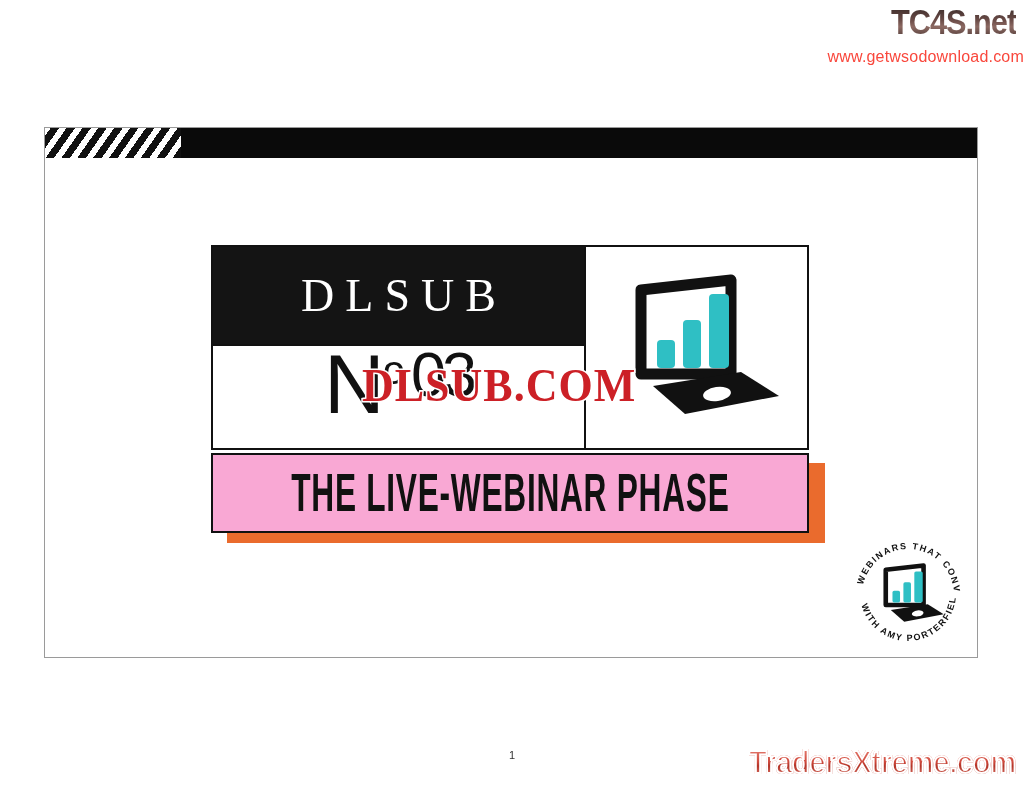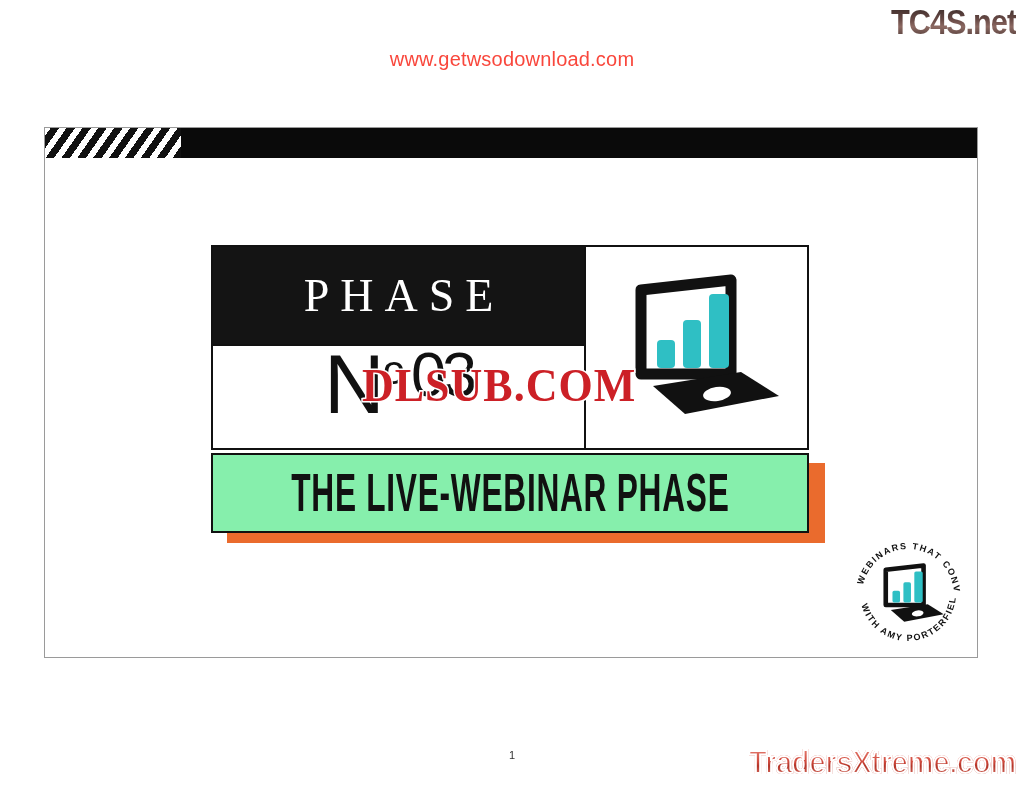--- a/index.html
+++ b/index.html
@@ -31,23 +31,23 @@
     background-clip: text;
     color: transparent;
     text-shadow: 0 0 0 rgba(0,0,0,0);
     white-space: nowrap;
   }
   .getwso {
     position: absolute;
     top: 48px;
     left: 0;
     width: 1024px;
-    text-align: center;
-    font-family: "Liberation Sans", sans-serif;
-    font-size: 20px;
+    text-align: right;
+    font-family: "Liberation Sans", sans-serif;
+    font-size: 16px;
     color: #f9473c;
     letter-spacing: 0.2px;
   }
 
   
   .slide {
     position: absolute;
     left: 44px;
     top: 127px;
     width: 934px;
@@ -169,21 +169,21 @@
     width: 598px;
     height: 80px;
     background: #ea6b2d;
   }
   .banner {
     position: absolute;
     left: 166px;
     top: 325px;
     width: 598px;
     height: 80px;
-    background: #86efac;
+    background: #f9a8d4;
     border: 2px solid #111111;
     box-sizing: border-box;
     display: flex;
     align-items: center;
     justify-content: center;
   }
   .banner-text {
     font-family: "Liberation Sans Narrow", "Liberation Sans", sans-serif;
     font-size: 44px;
     font-weight: bold;
@@ -262,21 +262,21 @@
 <div class="slide">
 
   <div class="topbar">
     <div class="topbar-stripes"></div>
     <div class="topbar-solid"></div>
   </div>
 
   <div class="module-card">
 
     <div class="module-head">
-      <span class="module-head-text">PHASE</span>
+      <span class="module-head-text">DLSUB</span>
     </div>
 
     <div class="module-num-cell">
       <span class="module-num">
         <span class="no"><span>N</span><sup>o</sup></span>
         <span class="digits">03</span>
       </span>
     </div>
 
     <div class="module-icon-cell">

